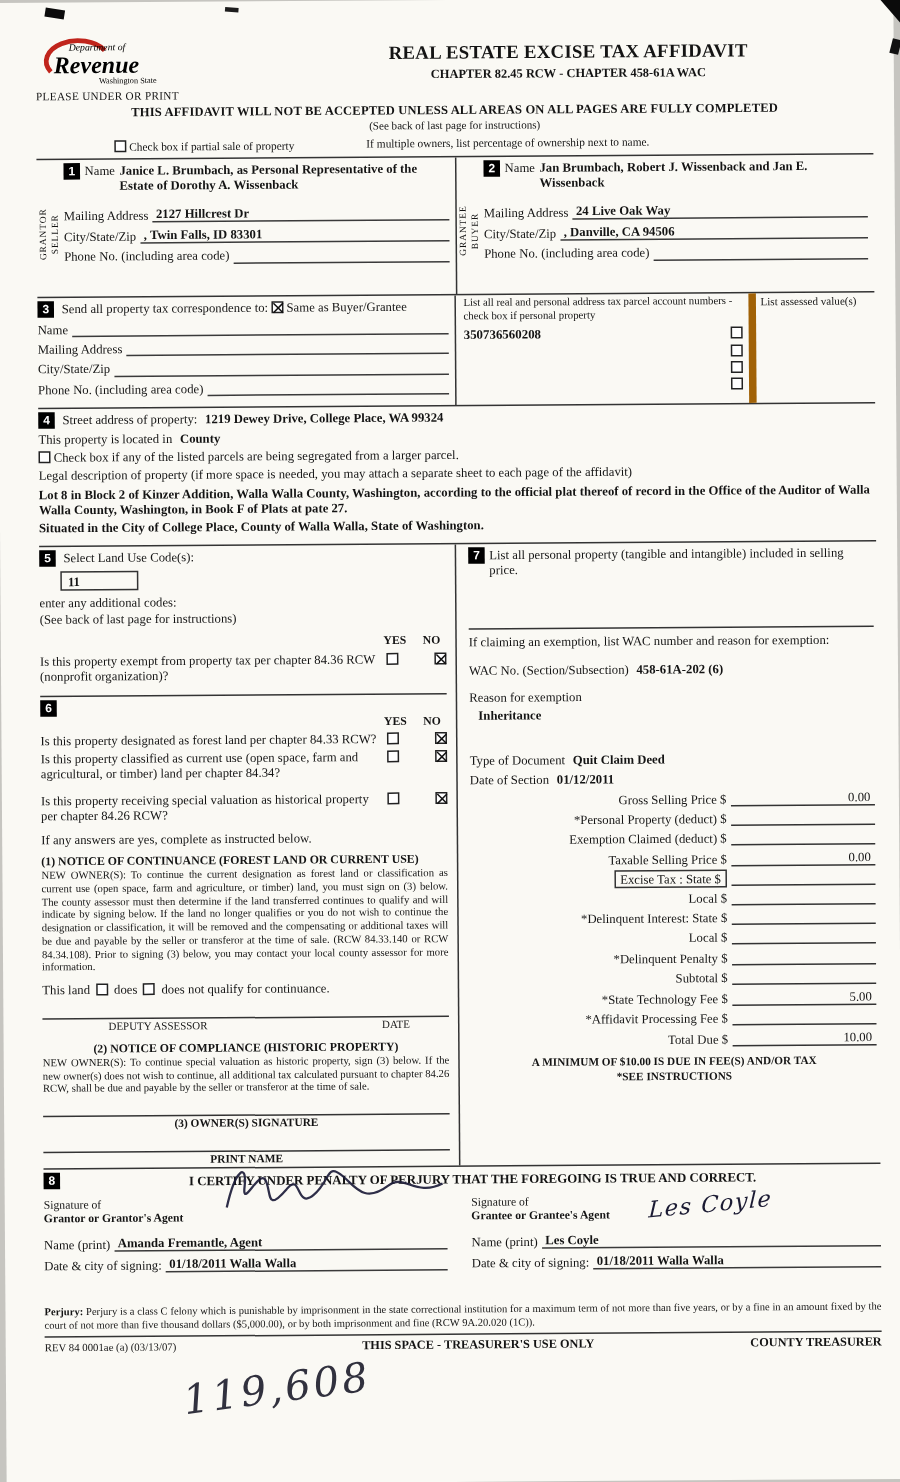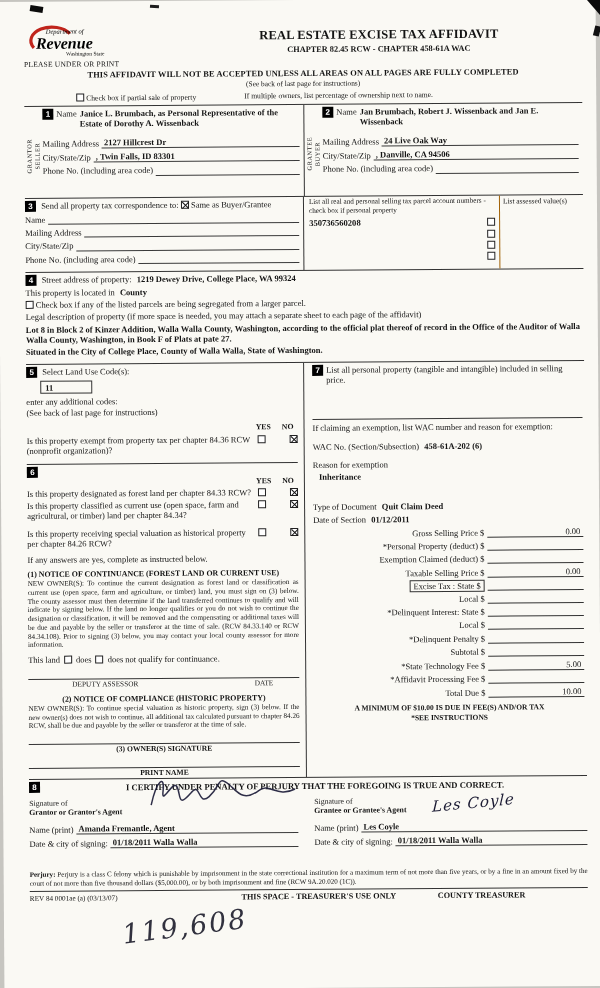--- a/index.html
+++ b/index.html
@@ -42,21 +42,21 @@
   .half+.half{border-left:1px solid #333}
   .vlab{width:17px;display:flex;align-items:center;justify-content:center;gap:1px;padding-top:6px}
   .vlab span{writing-mode:vertical-rl;transform:rotate(180deg);font-size:6.3px;letter-spacing:.6px}
   .hbody{flex:1;padding:2px 4px 0 1px;display:flex;flex-direction:column}
   .nrow{display:flex;min-height:26px}
   .nrow .nval{font-weight:bold;margin-left:3px}
   
   .sec3{display:flex;border-top:1px solid #333;height:74px}
   .s3l{width:278px;padding:2px 4px 0 0}
   .s3m{width:196px;border-left:1px solid #333;padding:1px 4px 2px 5px;display:flex;flex-direction:column}
-  .s3r{flex:1;border-left:1px solid #a16207;padding:2px 3px;font-size:7.4px}
+  .s3r{flex:1;border-left:5px solid #a16207;padding:2px 3px;font-size:7.4px}
   .s3head{font-size:7.2px;line-height:1.15}
   .prow{display:flex;align-items:center;justify-content:space-between;margin-top:3px;flex:none}
   .prow .pnum{font-weight:bold;font-size:8.6px}
   
   .sec4{border-top:1px solid #333;height:92px;padding-top:2px}
   .inline-lbl{margin-right:3px}
   .legal{font-weight:bold;margin-top:2px;line-height:1.2}
   
   .cols{display:flex;border-top:1px solid #333}
   .col-l{width:278px;border-right:1px solid #333;padding:2px 6px 0 0;display:flex;flex-direction:column}
@@ -91,21 +91,21 @@
   .s8l{width:50%;padding-right:10px}
   .s8r{width:50%;padding-left:6px}
   .siglabel{font-size:7.8px;line-height:1.2;min-height:22px;position:relative}
   .script{font-family:"DejaVu Serif",serif;font-style:italic;font-size:15px;display:inline-block;
           transform:rotate(-5deg) skewX(-8deg);color:#1b1b33;position:absolute;left:118px;top:-2px;letter-spacing:1px}
   
   .perjury{font-size:7.05px;line-height:1.2;margin-top:4px;text-align:justify}
   .tbar{display:flex;border-top:1px solid #333;margin-top:3px;padding-top:2px;align-items:baseline}
   .revno{width:170px;font-size:7.2px}
   .tmid{flex:1;text-align:center;font-weight:bold;font-size:8.2px}
-  .tright{width:150px;text-align:left;font-size:8.2px;font-weight:bold}
+  .tright{width:150px;text-align:right;font-size:8.2px;font-weight:bold}
   .tspace{position:relative;height:52px}
   .hand{position:absolute;left:92px;top:8px;font-family:"DejaVu Serif",serif;font-style:italic;
         font-size:27px;color:#31313e;transform:rotate(-7deg);letter-spacing:2px}
 </style>
 </head>
 <body>
 
 <div class="scan">
   <div class="page">
 
@@ -206,21 +206,21 @@
         <div class="fr">
           <span>City/State/Zip</span>
           <span class="fill"></span>
         </div>
         <div class="fr">
           <span>Phone No. (including area code)</span>
           <span class="fill"></span>
         </div>
       </div>
       <div class="s3m">
-        <div class="s3head">List all real and personal selling tax parcel account numbers - check box if personal property</div>
+        <div class="s3head">List all real and personal address tax parcel account numbers - check box if personal property</div>
         <div class="prow">
           <span class="pnum">350736560208</span>
           <span class="cb"></span>
         </div>
         <div class="prow">
           <span></span>
           <span class="cb"></span>
         </div>
         <div class="prow">
           <span></span>

